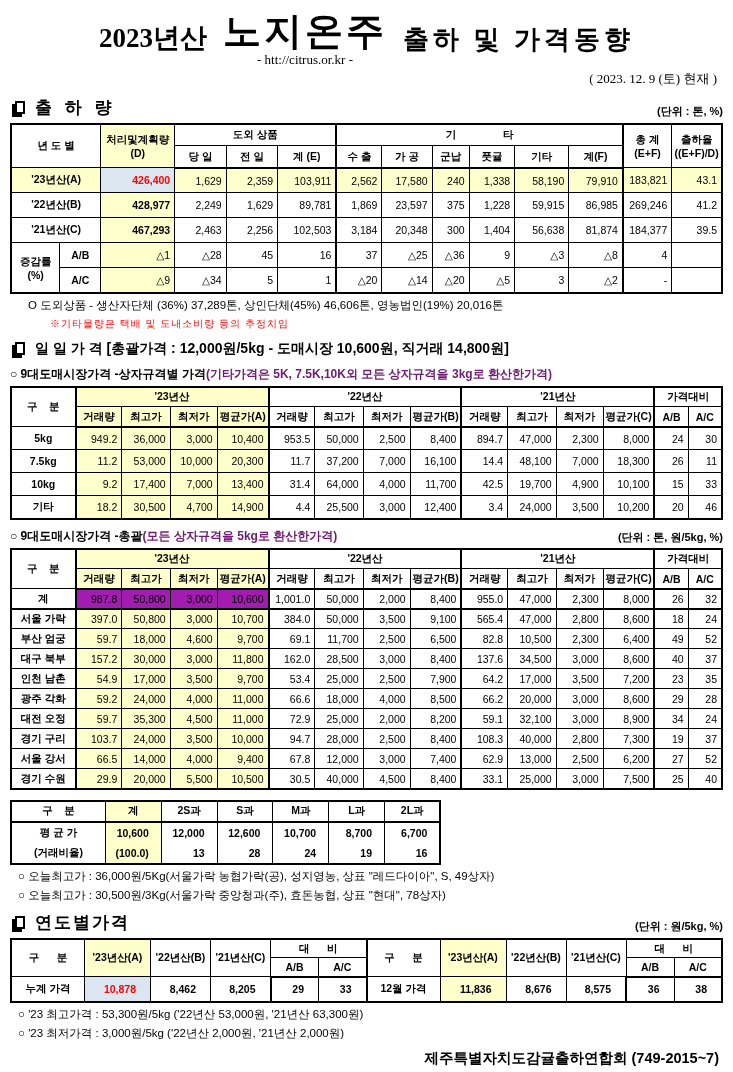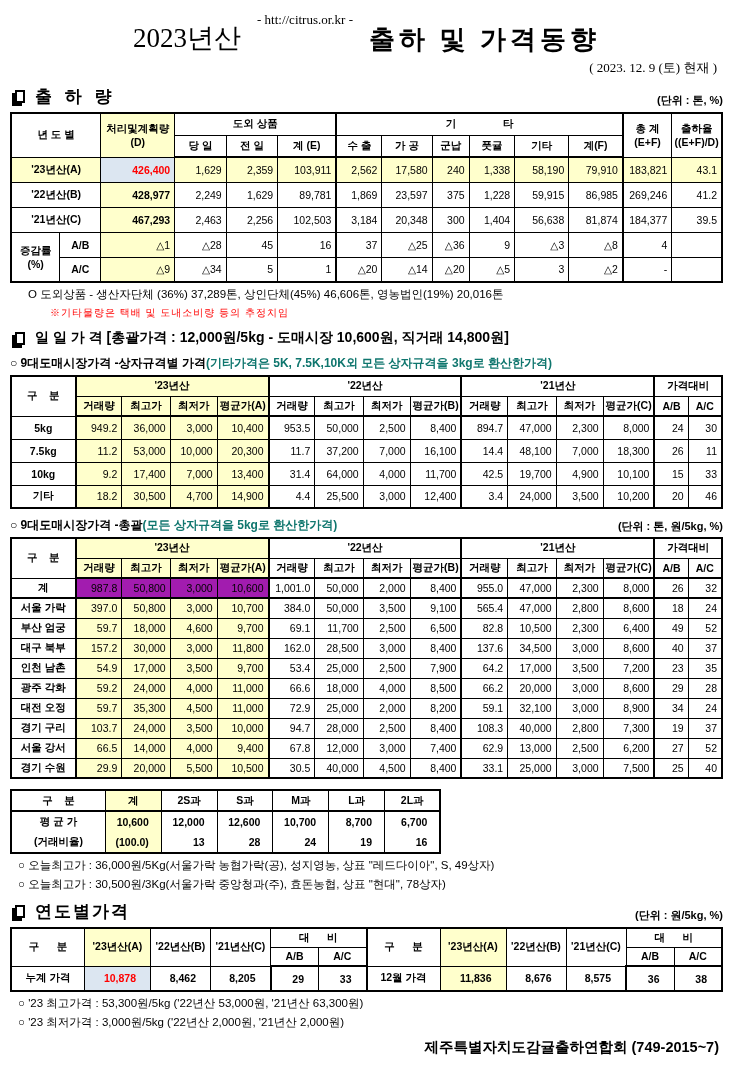--- a/index.html
+++ b/index.html
@@ -4,37 +4,37 @@
 <style>
   * { box-sizing: border-box; }
   body {
     width: 733px; height: 1072px; margin: 0; padding: 4px 10px 0;
     background: #fff; color: #000; overflow: hidden;
     font-family: "Liberation Sans", sans-serif;
   }
   
   .titlebar { display: flex; justify-content: center; align-items: flex-start;
     gap: 16px; margin-top: 8px; font-family: "Liberation Serif", serif; }
-  .t-year { font-size: 27px; font-weight: normal; margin-top: 8px; }
+  .t-year { font-size: 27px; font-weight: bold; margin-top: 8px; }
   .t-brand-wrap { display: flex; flex-direction: column; align-items: center; }
   .t-brand { font-size: 38px; font-weight: 900; letter-spacing: 3px; line-height: 1.05; }
   .t-url { font-size: 13px; }
   .t-rest { font-size: 26px; font-weight: bold; letter-spacing: 4px; margin-top: 10px; }
   .date { text-align: right; font-size: 13px; font-family: "Liberation Serif", serif;
     padding-right: 6px; margin-top: 2px; }
   
   .sec-head { display: flex; justify-content: space-between; align-items: flex-end; margin: 8px 0 4px; }
   .sec-title { font-size: 17px; font-weight: bold; letter-spacing: 4px; display: flex; align-items: center; }
   .sq { width: 10px; height: 13px; border: 2px solid #000; box-shadow: -3px 3px 0 #000;
     display: inline-block; margin: 0 10px 0 5px; flex: none; }
   .unit { font-size: 11px; font-weight: bold; }
   .daily { font-size: 14px; font-weight: bold; display: flex; align-items: center; margin: 9px 0 2px; }
   .subhead { display: flex; justify-content: space-between; align-items: flex-end; font-size: 12px; margin: 8px 0 3px; }
   .subhead .black { font-weight: bold; }
-  .subhead .blue { color: #0f766e; font-weight: bold; }
+  .subhead .blue { color: #701a75; font-weight: bold; }
   
   table { border-collapse: collapse; width: 100%; table-layout: fixed; border: 2px solid #000; }
   th, td { border: 1px solid #000; white-space: pre; overflow: hidden; vertical-align: middle; }
   th { font-size: 10.5px; text-align: center; padding: 1px 2px; font-weight: bold; }
   td { font-size: 10.5px; text-align: right; padding: 1px 4px 1px 2px; }
   td.lbl { text-align: center; font-weight: bold; padding: 1px 2px; }
   .y { background: #FFFFCC; }
   .bl { background: #DCE6F1 !important; }
   .red { color: #FF0000; font-weight: bold; }
   .gl { border-left: 2px solid #000; }
@@ -64,20 +64,21 @@
   .note2 { font-size: 11.5px; margin: 4px 0 0 8px; }
   .footer { text-align: right; font-size: 14.5px; font-weight: bold; margin-top: 8px; padding-right: 4px; }
 </style>
 </head>
 <body>
 
 <header>
   <div class="titlebar">
     <span class="t-year">2023년산</span>
     <span class="t-brand-wrap">
+      <span class="t-brand">노지온주</span>
       <span class="t-url">- htt://citrus.or.kr -</span>
     </span>
     <span class="t-rest">출하 및 가격동향</span>
   </div>
   <div class="date">( 2023.  12.  9 (토) 현재 )</div>
 </header>
 
 <div class="sec-head">
   <div class="sec-title">
     <span class="sq"></span>

